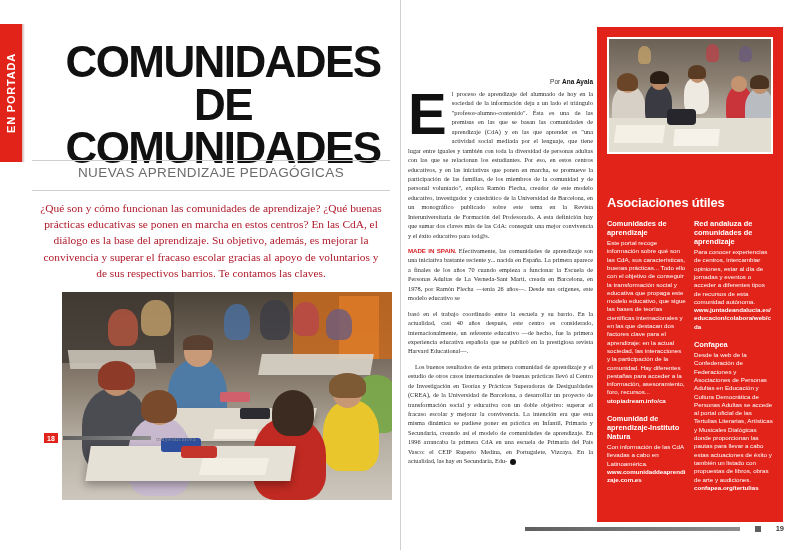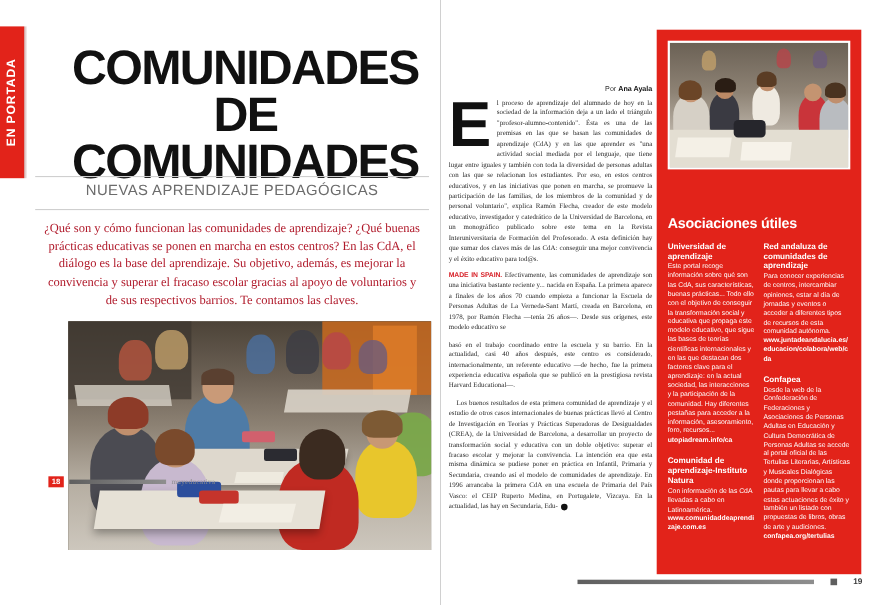--- a/index.html
+++ b/index.html
@@ -501,21 +501,21 @@
           </div>
         </div>
       </div>
 
       <div class="side-title">Asociaciones útiles</div>
 
       <div class="side-cols">
 
         <div class="side-col">
           <div class="side-entry">
-            <h4>Universidad de aprendizaje</h4>
+            <h4>Comunidades de aprendizaje</h4>
             <p>Este portal recoge información sobre qué son las CdA, sus características, buenas prácticas... Todo ello con el objetivo de conseguir la transformación social y educativa que propaga este modelo educativo, que sigue las bases de teorías científicas internacionales y en las que destacan dos factores clave para el aprendizaje: en la actual sociedad, las interacciones y la participación de la comunidad. Hay diferentes pestañas para acceder a la información, asesoramiento, foro, recursos...</p>
             <p class="url">utopiadream.info/ca</p>
           </div>
           <div class="side-entry">
             <h4>Comunidad de aprendizaje-Instituto Natura</h4>
             <p>Con información de las CdA llevadas a cabo en Latinoamérica.</p>
             <p class="url">www.comunidaddeaprendizaje.com.es</p>
           </div>
         </div>
 

